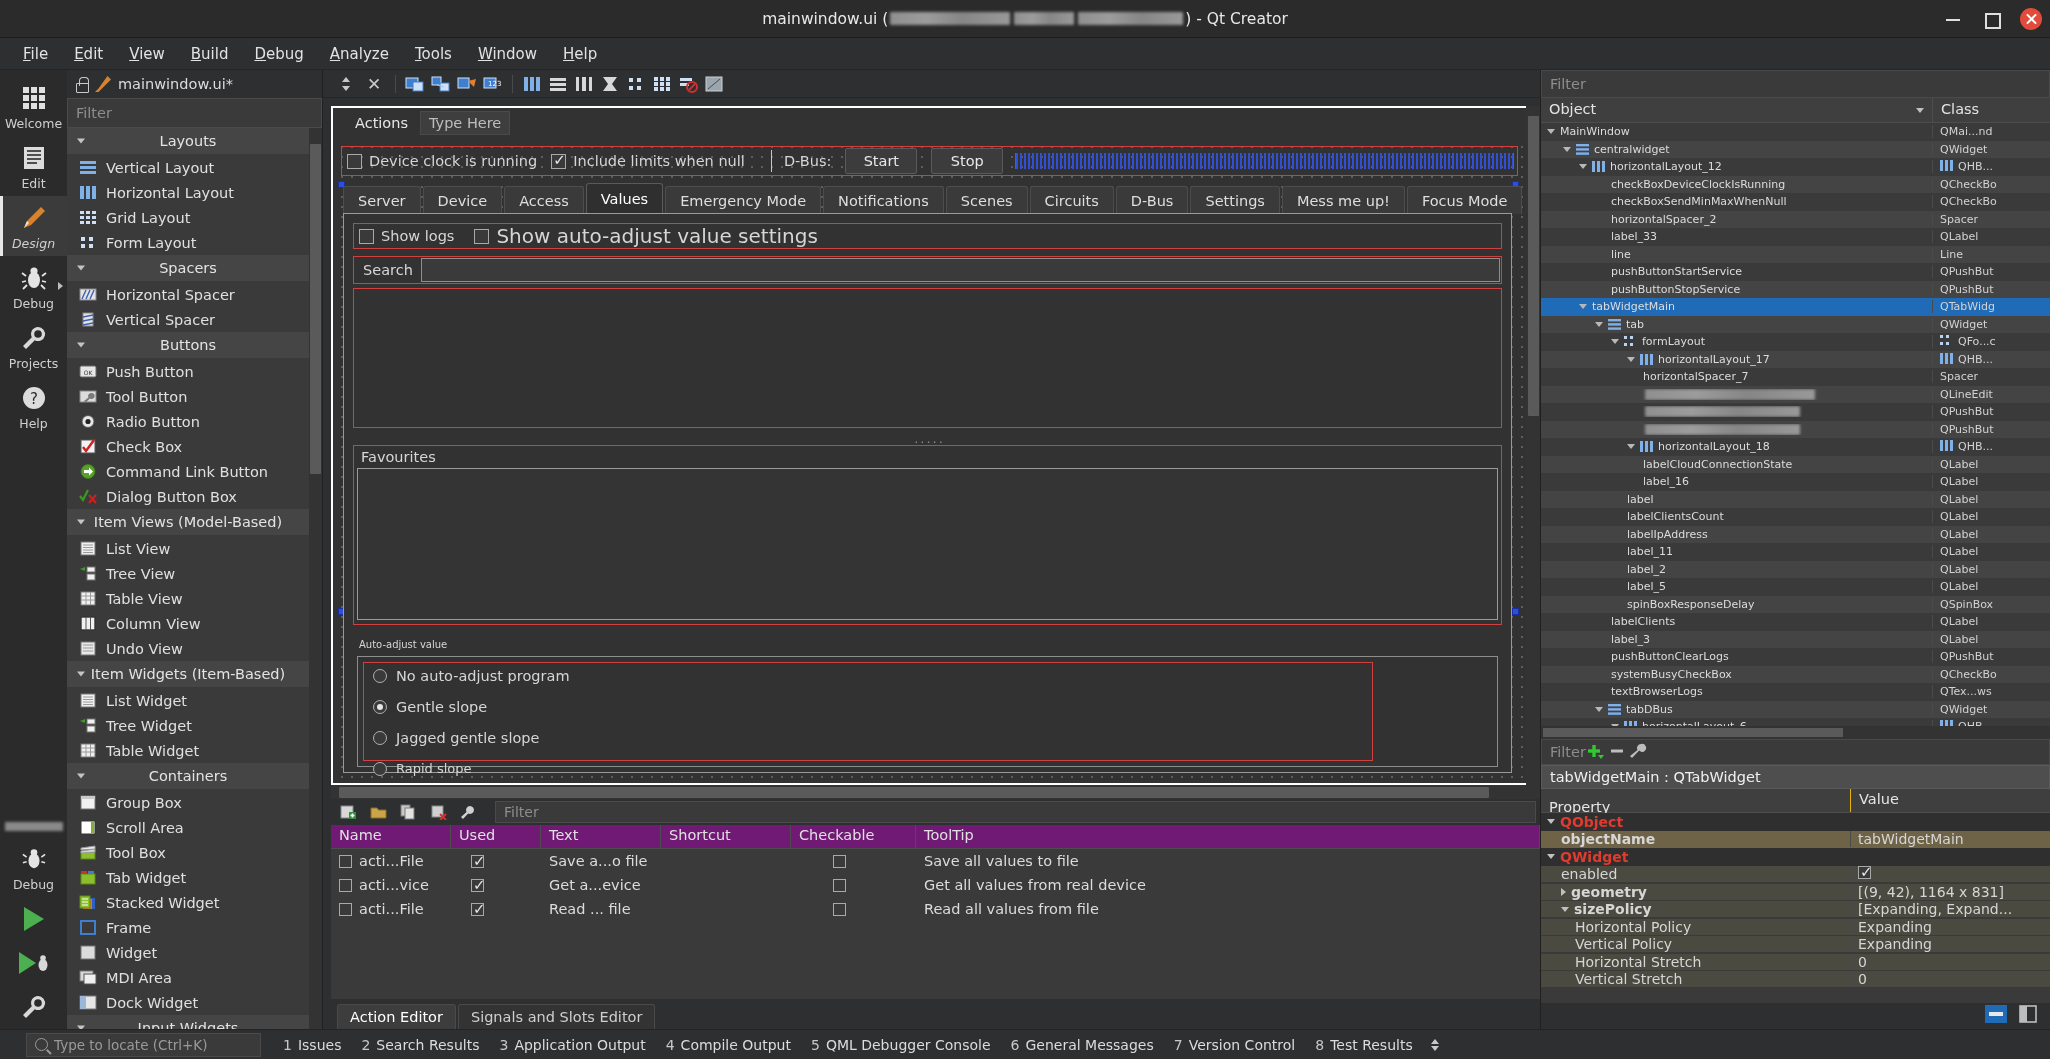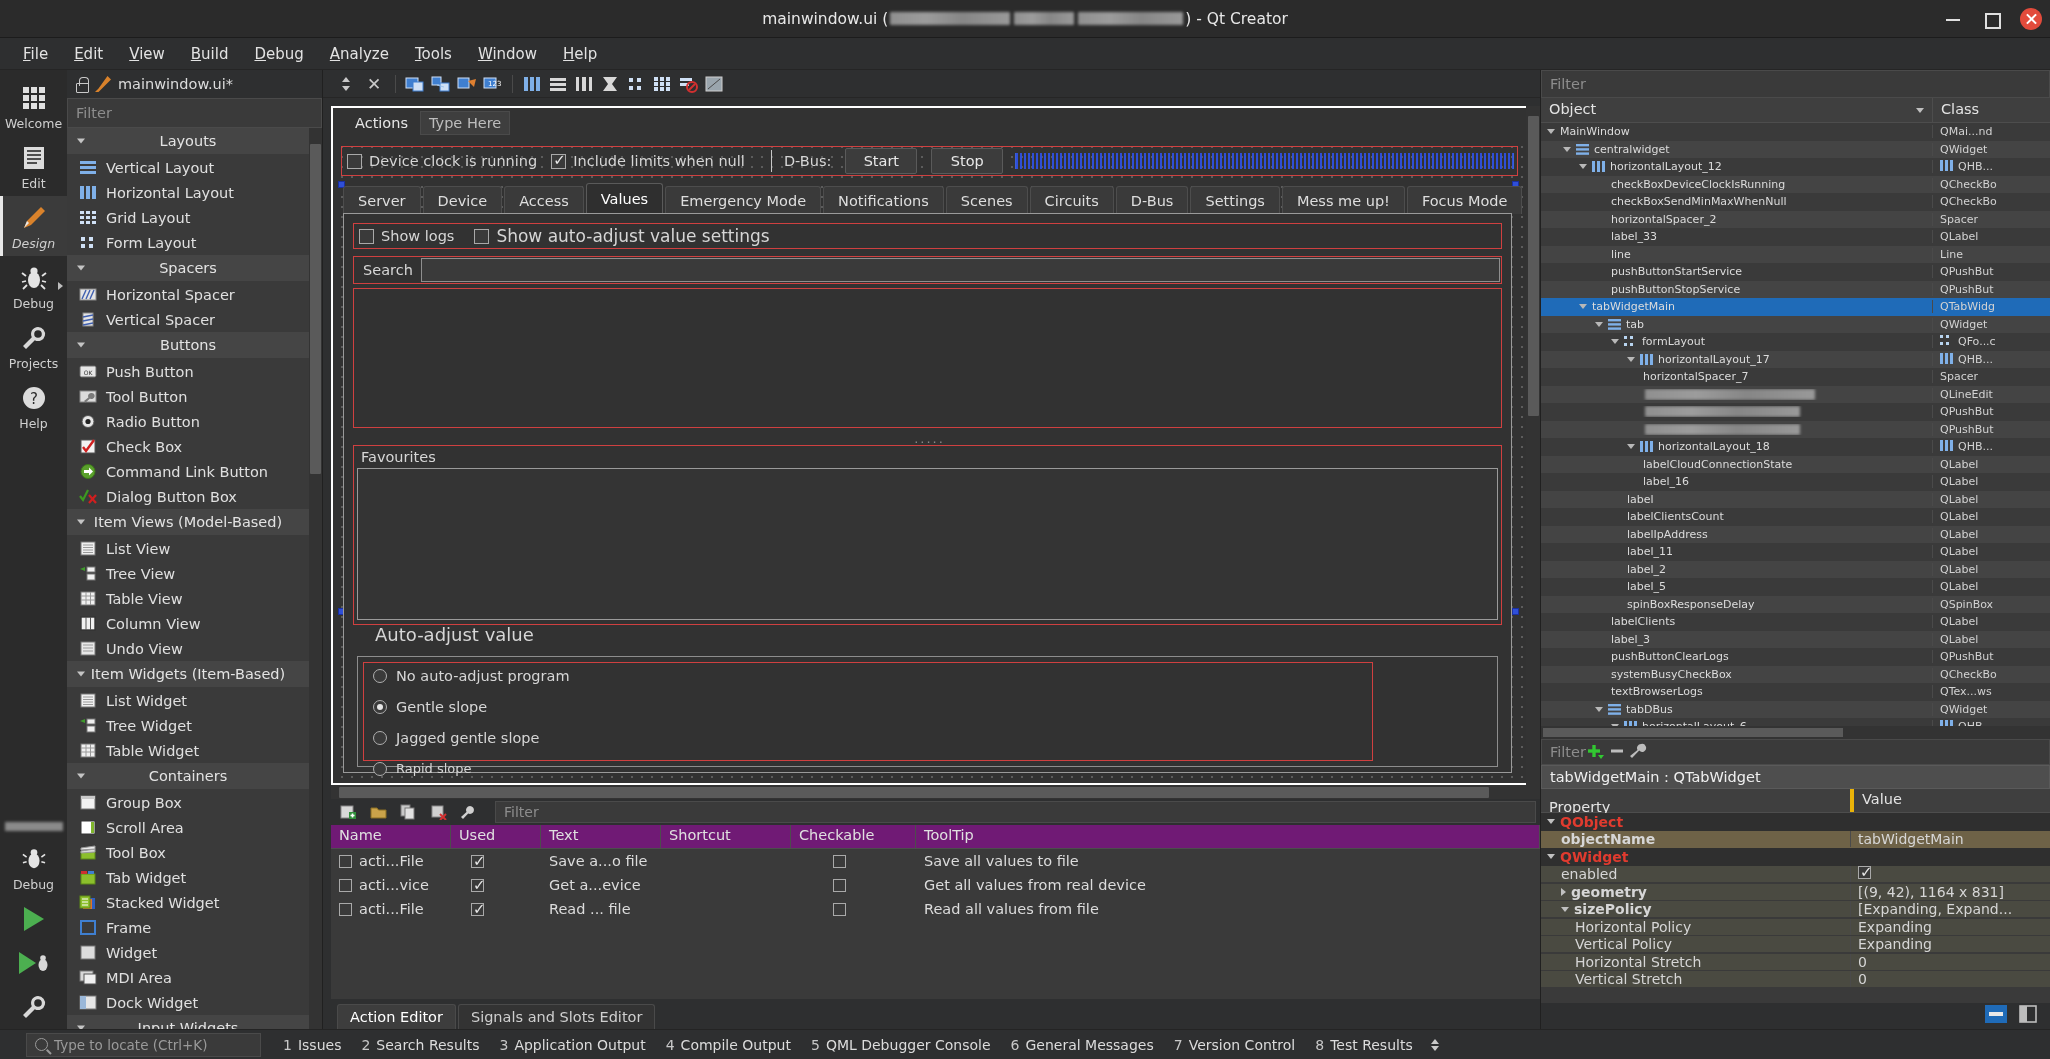--- a/index.html
+++ b/index.html
@@ -160,21 +160,21 @@
   .ot-hscroll{ height:13px; background:#333; flex:none; position:relative;}
 
   
   .propdock{ height:290px; flex:none; display:flex; flex-direction:column; background:#2e2f30;}
   .pe-filter{ height:26px; background:#3a3a3a; border:1px solid #4a4a4a; display:flex; align-items:center;
      padding:0 8px; color:#8d8d8d; font-size:14.5px; flex:none; position:relative;}
   .pe-sel{ height:24px; background:#4e4e4e; display:flex; align-items:center; padding:0 8px;
      font-size:14.5px; color:#f0f0f0; flex:none; border:1px solid #5a5a5a;}
   .pe-head{ display:flex; height:24px; background:#3f3f3f; font-size:14.5px; color:#e4e4e4; flex:none;
      border-bottom:1px solid #4d4d4d;}
-  .pe-head .p{ flex:1; padding:10px 8px;} .pe-head .v{ width:200px; padding:2px 8px; border-left:4px solid #eab308;margin-left:25px;}
+  .pe-head .p{ flex:1; padding:10px 8px;} .pe-head .v{ width:200px; padding:2px 8px; border-left:1px solid #eab308;margin-left:25px;}
   .pe-rows{ flex:1; overflow:hidden; background:#3a3a3a;}
   .pe-row{ display:flex; height:17.5px; align-items:center; font-size:14px;}
   .pe-row .p{ flex:1; display:flex; align-items:center; gap:5px; padding-left:4px; white-space:nowrap; overflow:hidden;}
   .pe-row .v{ width:200px; padding-left:7px; white-space:nowrap; overflow:hidden; border-left:1px solid #4a4a4a;}
   .pe-row.grp{ background:#2f2f2f; }
   .pe-row.grp .p{ color:#e03b2f; font-weight:bold;}
   .pe-row.olive .p,.pe-row.olive .v{ background:#8a8a5e33;}
   .pe-bottom{ height:26px; display:flex; align-items:center; justify-content:flex-end; gap:10px;
      padding-right:12px; flex:none;}
 
@@ -806,38 +806,38 @@
                 </div>
             </div>
 
             <div class="tabpage" style="left:10px; top:105px; right:14px; bottom:10px;"></div>
 
             <div class="redbox" style="left:20px; top:115px; right:24px; height:26px;"></div>
             <div class="widgetrow" style="left:26px; top:119px; height:18px;">
               <span class="qcheck"></span>
               <span style="margin:0 20px 0 7px; font-size:14.5px;">Show logs</span>
               <span class="qcheck"></span>
-              <span style="margin:0 4px 0 7px; font-size:17px;">Show auto-adjust value settings</span>
+              <span style="margin:0 4px 0 7px; font-size:20px;">Show auto-adjust value settings</span>
             </div>
 
             <div class="redbox" style="left:20px; top:148px; right:24px; height:28px;"></div>
             <div class="widgetrow" style="left:22px; top:150px; right:26px; height:24px;">
               <span style="font-size:14.5px;padding:0 8px;">Search</span>
               <span class="qline" style="flex:1;" title=""></span>
             </div>
 
             <div class="redbox" style="left:20px; top:180px; right:24px; height:140px;"></div>
 
             <div style="position:absolute;left:50%;top:327px;transform:translateX(-50%);color:#8a8a8a;font-size:13px;letter-spacing:2px;">·····</div>
 
             <div class="redbox" style="left:20px; top:337px; right:24px; height:180px;"></div>
             <div style="position:absolute; left:28px; top:341px; font-size:14.5px;">Favourites</div>
             <div class="qframe" style="position:absolute; left:24px; top:360px; right:28px; height:152px;"></div>
 
-            <div style="position:absolute; left:26px; top:516px; font-size:18px;margin-left:16px;">Auto-adjust value</div>
+            <div style="position:absolute; left:26px; top:531px; font-size:10px;">Auto-adjust value</div>
             <div class="grpbox" style="left:24px; top:548px; right:28px; bottom:16px;"></div>
             <div class="redbox" style="left:30px; top:554px; width:1010px; bottom:22px;"></div>
             <div id="autoadjust-radios" style="position:absolute; left:40px; top:560px; display:flex; flex-direction:column; gap:15px;">
                 <div style="display: flex; align-items: center; gap: 9px; font-size: 14.5px;">
                   <span class="qradio"></span>
                   <span>No auto-adjust program</span>
                 </div>
                 <div style="display: flex; align-items: center; gap: 9px; font-size: 14.5px;">
                   <span class="qradio on"></span>
                   <span>Gentle slope</span>

